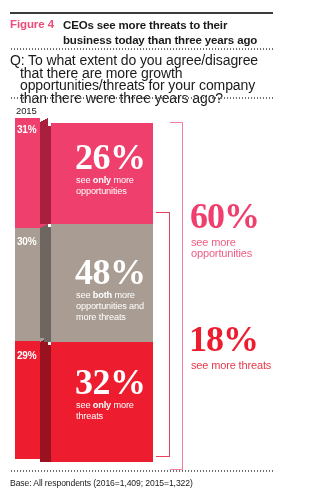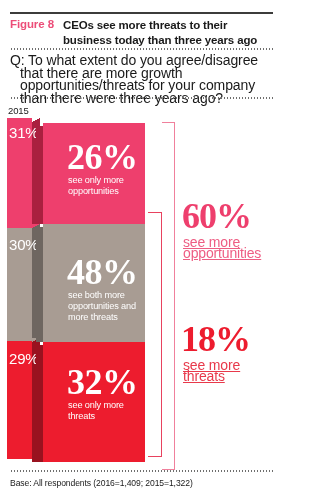--- a/index.html
+++ b/index.html
@@ -80,21 +80,21 @@
     font-size: 9.5px;
     color: #1a1a1a;
     letter-spacing: -0.1px;
   }
   .year-2015 { left: 8px;  top: 105px; }
   .year-2016 { left: 42px; top: 103px; margin-top: 38px; }
 
   
   .chart {
     position: absolute;
-    left: 0;
+    left: 8px;
     top: 0;
     width: 283px;
     height: 503px;
   }
 
   
   .bar15 {
     position: absolute;
     left: 7px;
     width: 25px;
@@ -140,22 +140,22 @@
     width: 7px;
   }
   .edge16.seg-a { top: 126px; height: 98px;  background: #a9203f; }
   .edge16.seg-b { top: 227px; height: 115px; background: #6e6660; }
   .edge16.seg-c { top: 345px; height: 117px; background: #99121f; }
 
   
   .pct15 {
     position: absolute;
     left: 9px;
-    font-size: 15px;
-    font-weight: normal;
+    font-size: 10px;
+    font-weight: bold;
     color: #ffffff;
     letter-spacing: -0.2px;
   }
   .pct15.p1 { top: 124px; }
   .pct15.p2 { top: 236px; text-align: right; }
   .pct15.p3 { top: 350px; }
 
   
   .big-in {
     position: absolute;
@@ -176,21 +176,21 @@
     left: 68px;
     width: 76px;
     color: #ffffff;
     font-size: 9.2px;
     line-height: 11px;
     letter-spacing: -0.15px;
   }
   .cap-in.c1 { top: 175px; }
   .cap-in.c2 { top: 290px; }
   .cap-in.c3 { top: 400px; }
-  .cap-in b { font-weight: normal; }
+  .cap-in b { font-weight: bold; }
 
   
   .bracket {
     position: absolute;
     box-sizing: border-box;
   }
   
   .brk-out {
     left: 162px;
     top: 122px;
@@ -219,45 +219,44 @@
     font-size: 36px;
     line-height: 34px;
     letter-spacing: -1px;
   }
   .big-out.o60 { left: 182px; top: 199px; color: #ee3f6d; }
   .big-out.o66 { left: 181px; top: 322px; color: #ed1c2e; }
 
   .cap-out {
     position: absolute;
     width: 96px;
-    font-size: 14px;
+    font-size: 11px;
     line-height: 11px;
     letter-spacing: -0.15px;
-    text-decoration: underline;
   }
   .cap-out.o60 { left: 183px; top: 237px; color: #ee5d83; }
   .cap-out.o66 { left: 183px; top: 360px; color: #e8394b; }
 
   
   .dotted-rule.r3 { top: 470px; }
   .base-note {
     position: absolute;
     left: 10px;
     top: 478px;
     font-size: 8.6px;
     color: #1a1a1a;
     letter-spacing: -0.1px;
   }
 </style>
 </head>
 <body>
 
 <div class="rule-top"></div>
 
-<div class="fig-label">Figure 8</div>
+<div class="fig-label">Figure 4</div>
 <div class="fig-title">CEOs see more threats to their business today than three years ago</div>
 
 <div class="dotted-rule r1"></div>
 
 <div class="question">
   <span class="qhang">Q: To what extent do you agree/disagree that there are more growth opportunities/threats for your company than there were three years ago?</span>
 </div>
 
 <div class="dotted-rule r2"></div>
 

